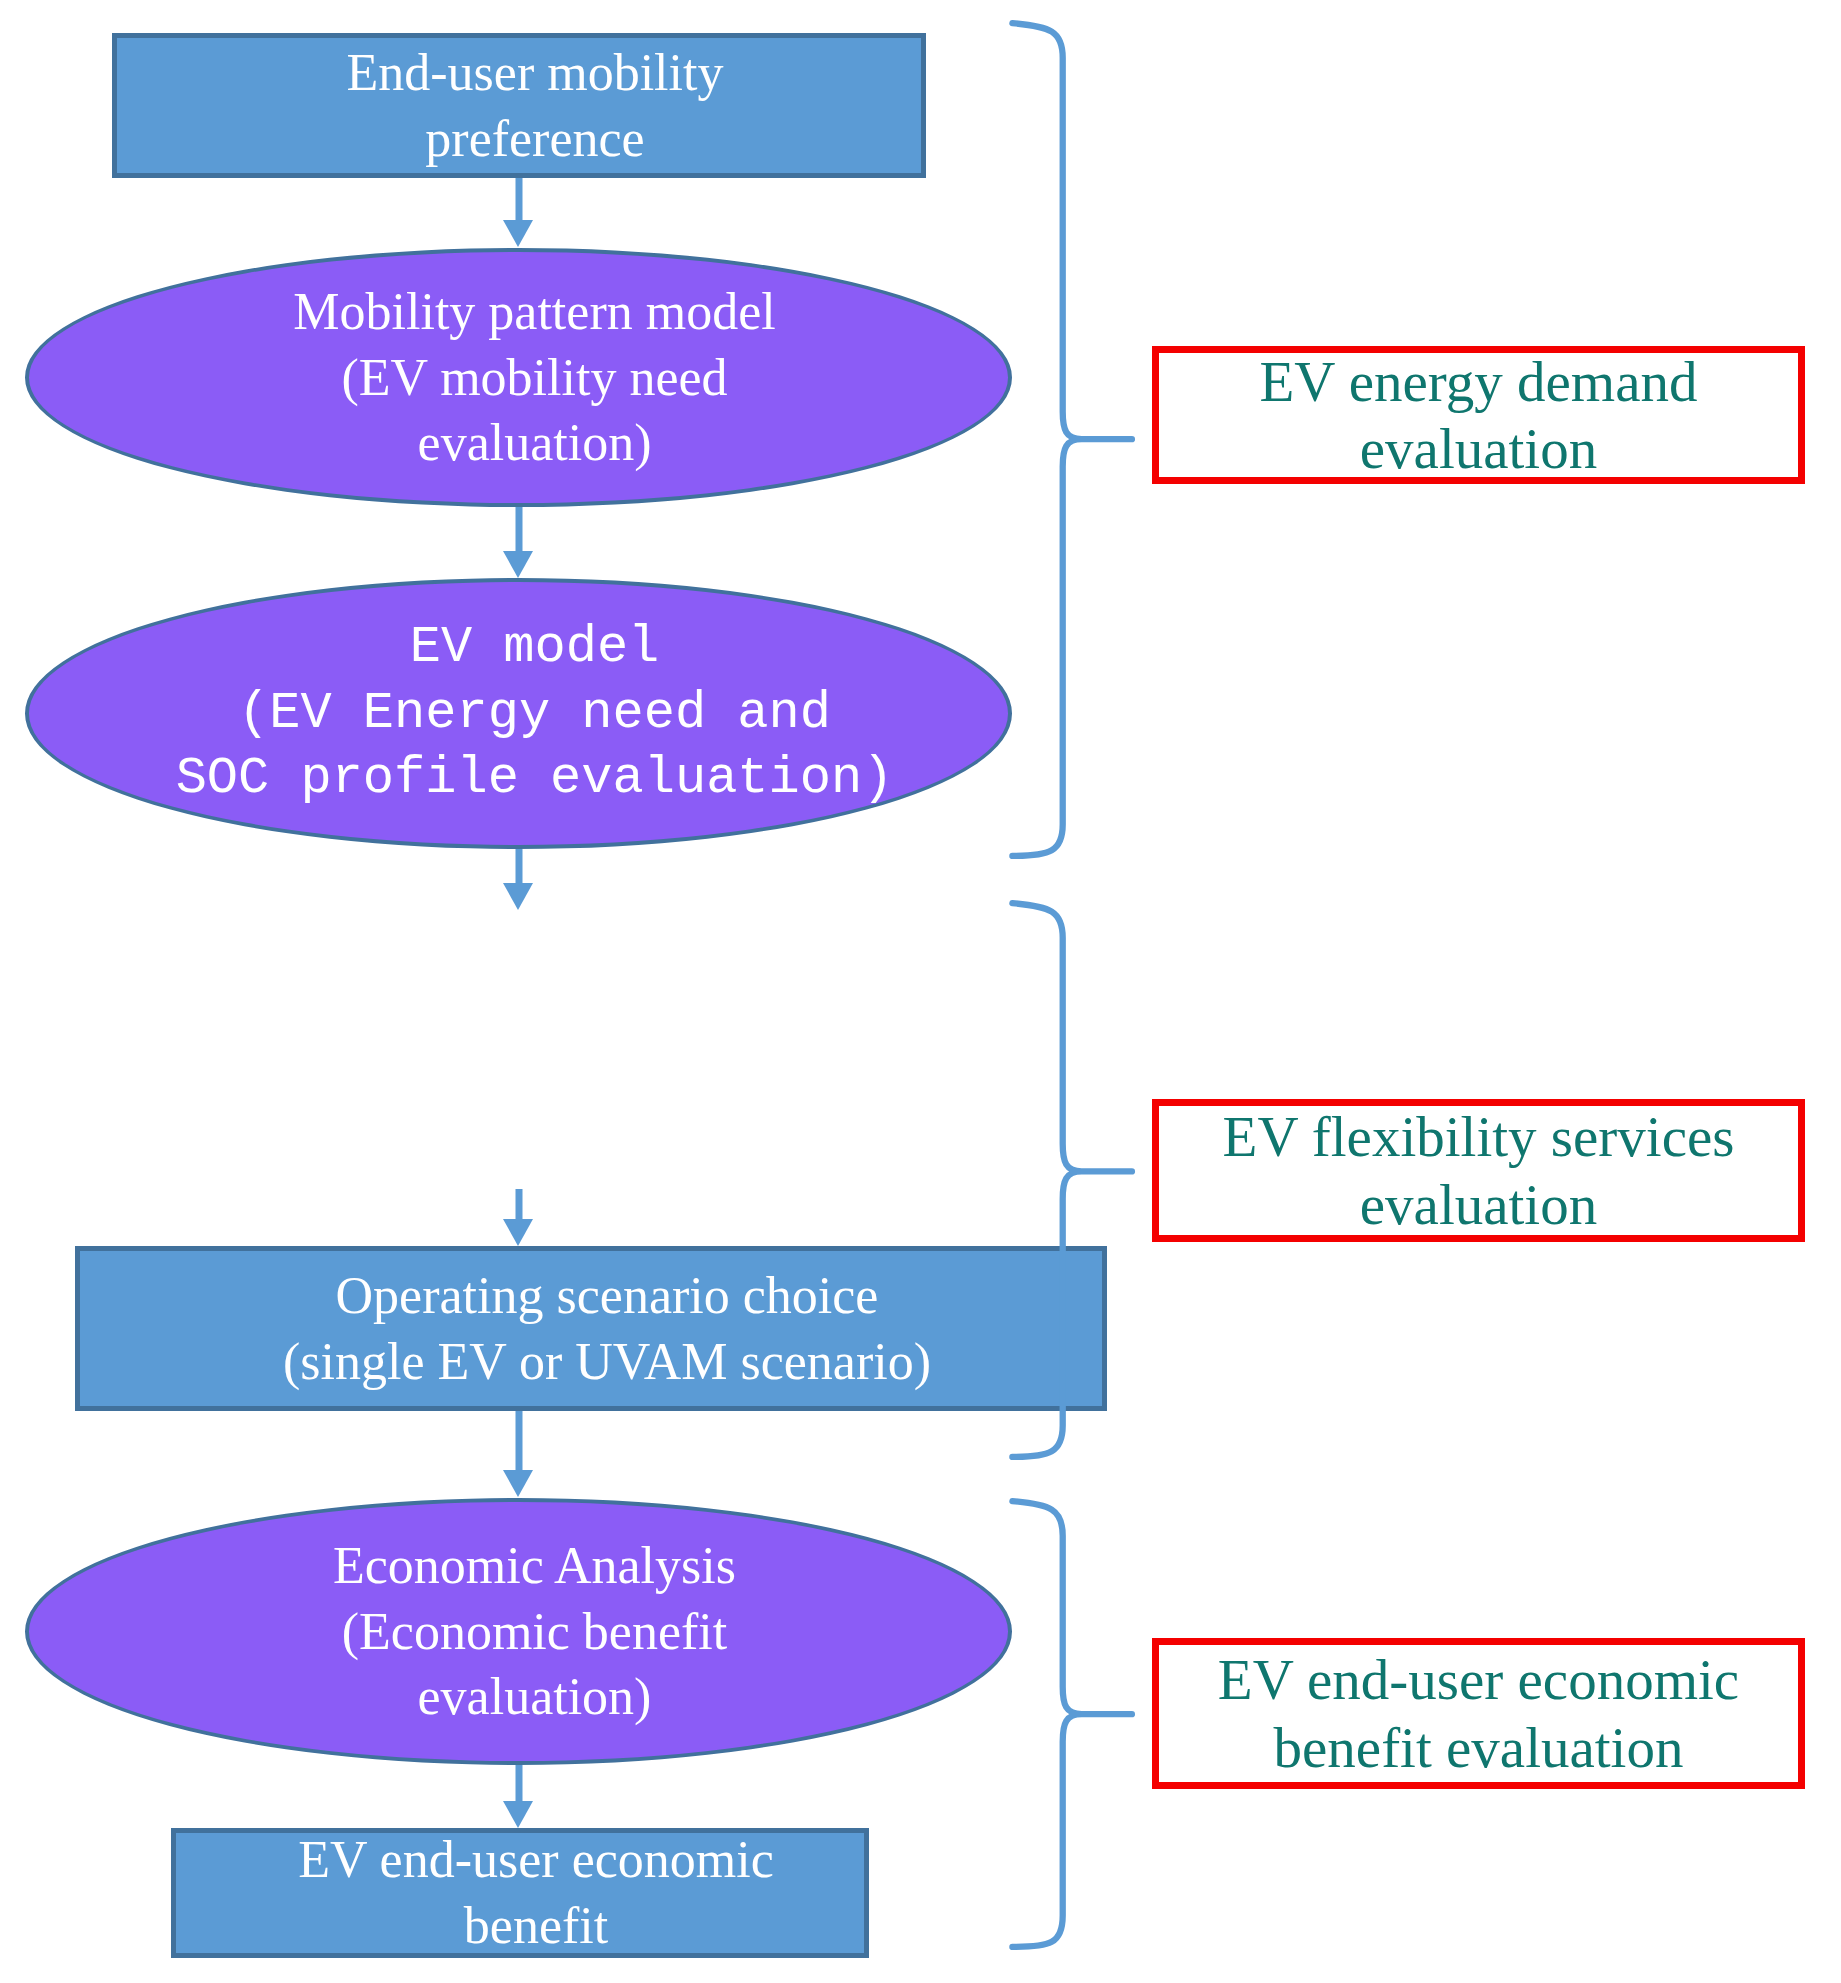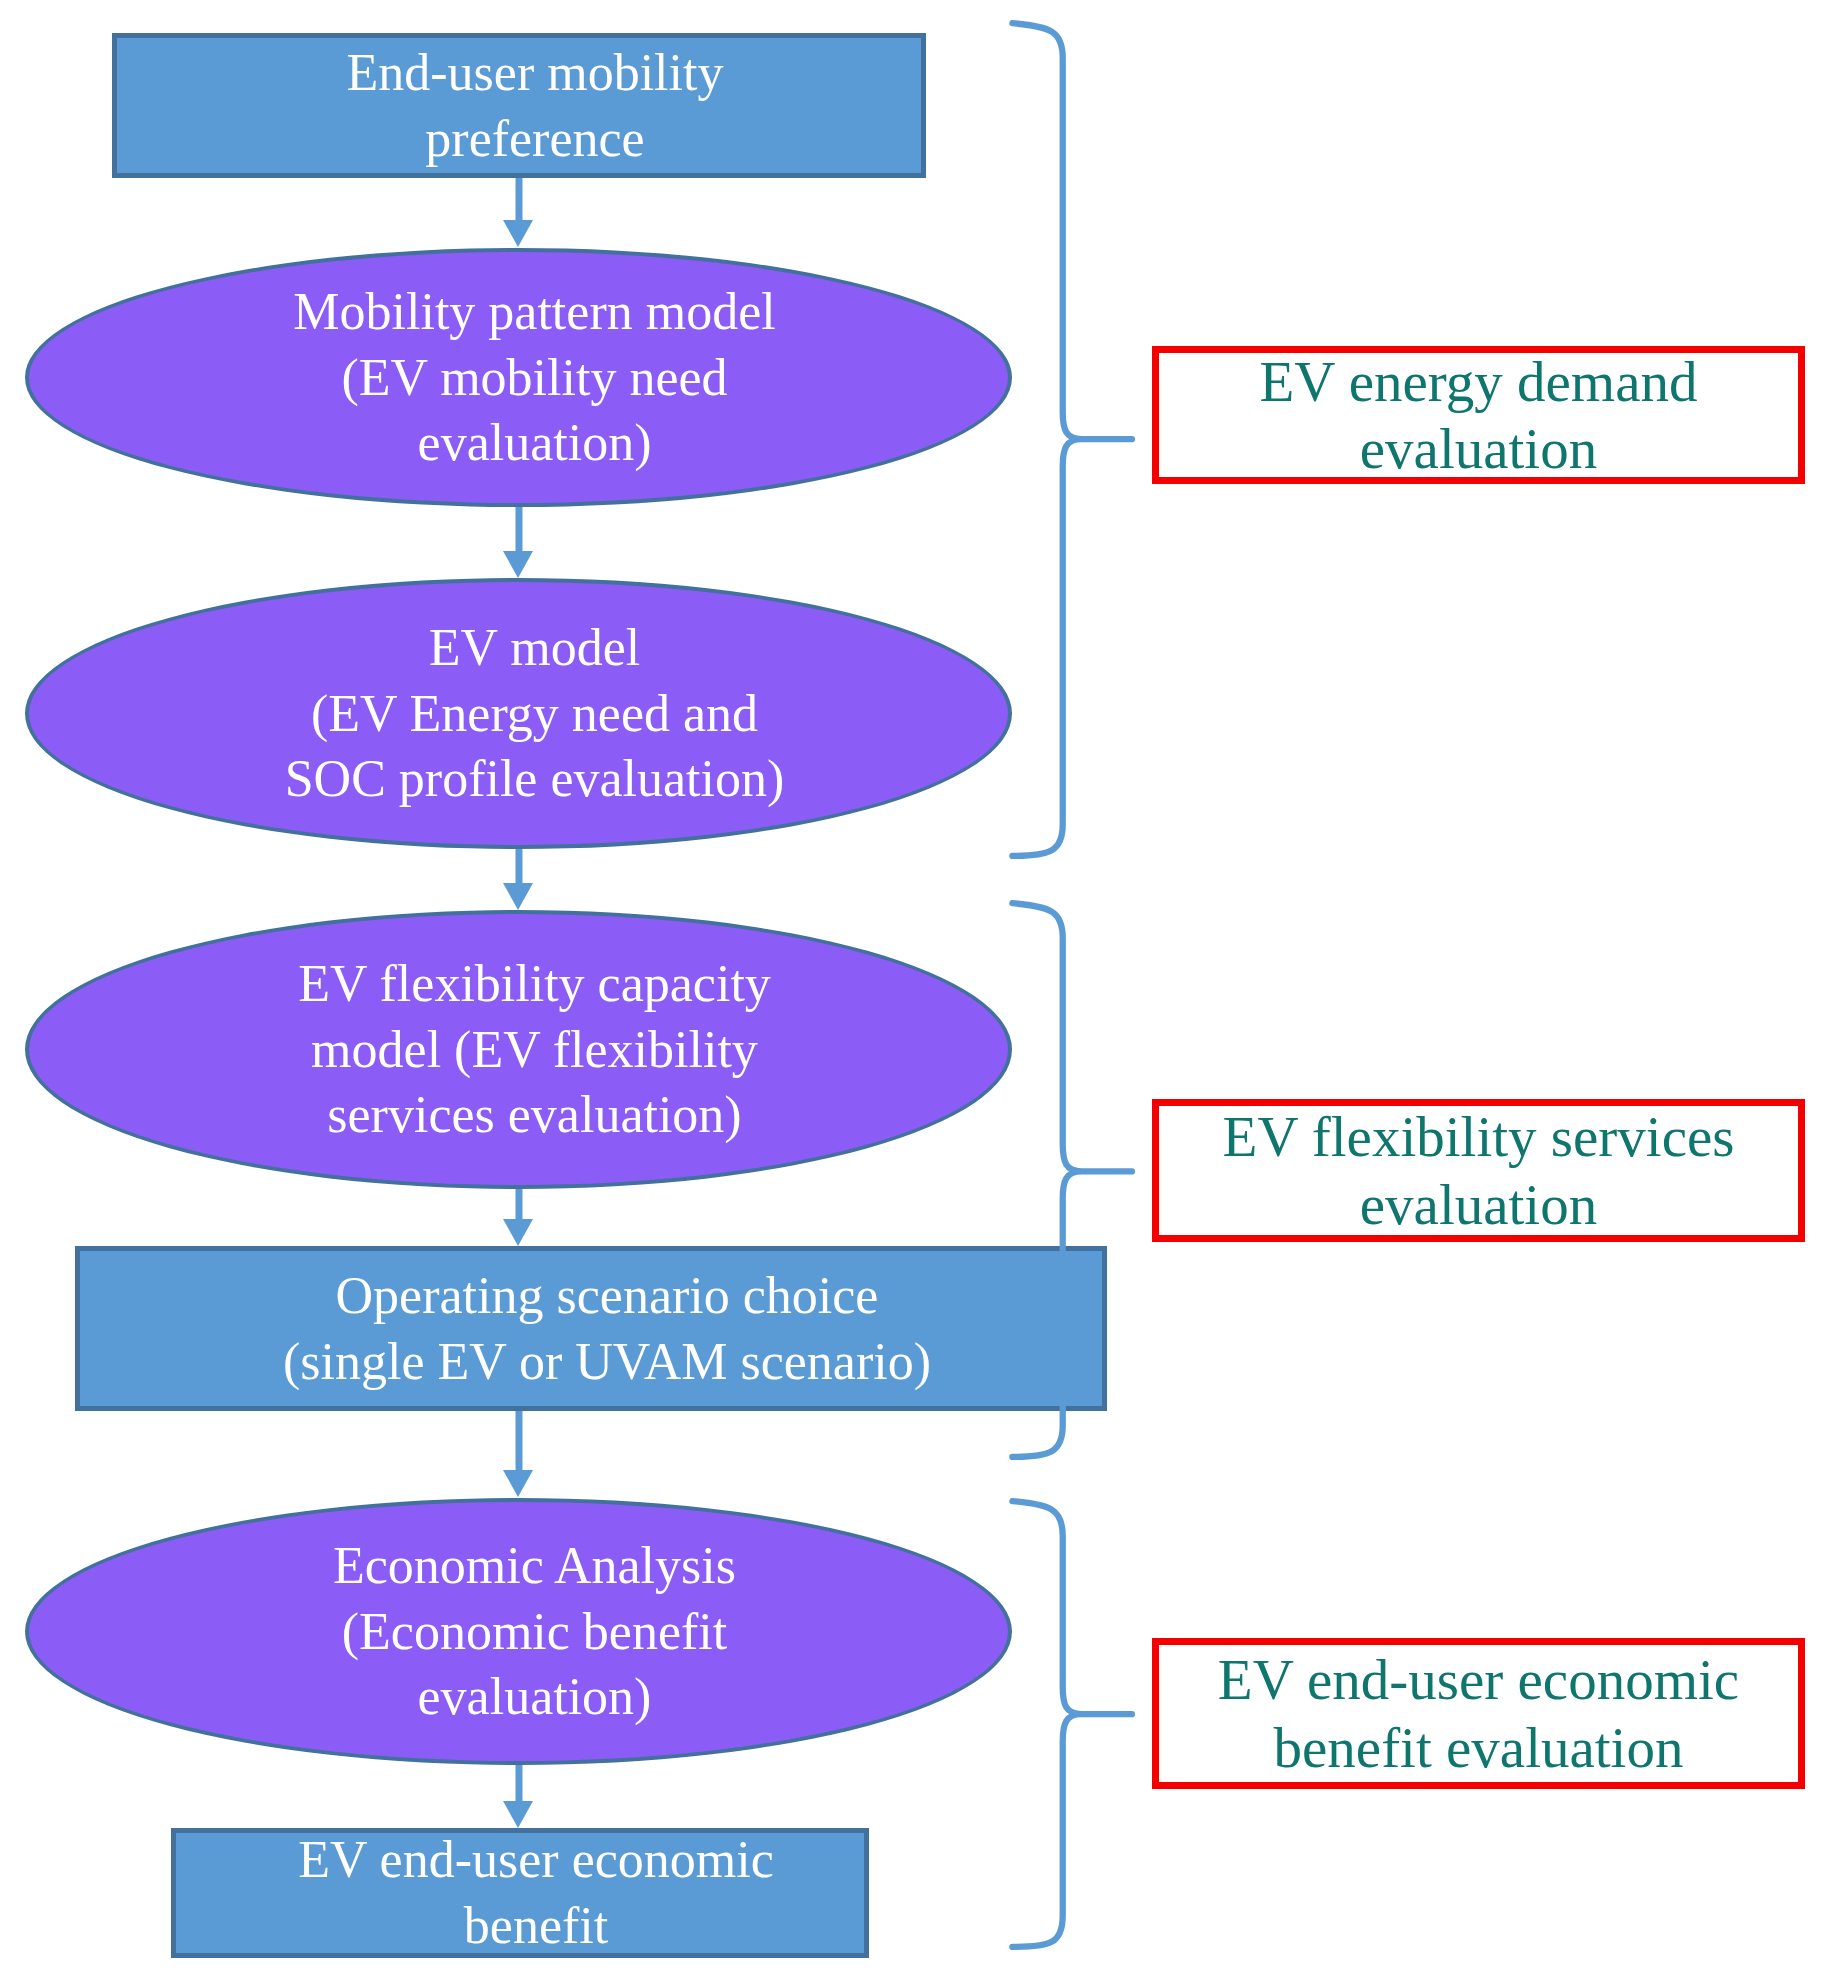--- a/index.html
+++ b/index.html
@@ -73,21 +73,21 @@
     text-align: center;
     color: #0f766e;
     font-size: 57px;
     line-height: 1.18;
     white-space: pre-line;
     box-sizing: border-box;
   }
   
   .s0 { left: 112px;  top: 33px;   width: 814px; height: 145px; }
   .s1 { left: 25px;   top: 248px;  width: 987px; height: 259px; }
-  .s2 { left: 25px;   top: 578px;  width: 987px; height: 271px; }
+  .s2 { left: 25px;   top: 578px;  width: 987px; height: 271px; font-family: Liberation Mono, monospace; }
   .s3 { left: 25px;   top: 910px; width: 987px; height: 279px; }
   .s4 { left: 75px;   top: 1246px; width: 1032px; height: 165px; }
   .s5 { left: 25px;   top: 1498px; width: 987px; height: 267px; }
   .s6 { left: 171px;  top: 1828px; width: 698px;  height: 130px; }
   .a0 { left: 503px; top: 178px;  height: 69px;  }
   .a1 { left: 503px; top: 507px;  height: 71px;  }
   .a2 { left: 503px; top: 849px; height: 61px;  }
   .a3 { left: 503px; top: 1189px; height: 57px;  }
   .a4 { left: 503px; top: 1411px; height: 86px; }
   .a5 { left: 503px; top: 1765px; height: 63px;  }
@@ -122,23 +122,20 @@
 
   <div class="shape ellipse s2">EV model
 (EV Energy need and
 SOC profile evaluation)</div>
 
   <div class="arrow a2">
     <div class="stem"></div>
     <div class="head"></div>
   </div>
 
-  <div class="shape ellipse s3">EV flexibility capacity
-model (EV flexibility
-services evaluation)</div>
 
   <div class="arrow a3">
     <div class="stem"></div>
     <div class="head"></div>
   </div>
 
   <div class="shape rect s4">Operating scenario choice
 (single EV or UVAM scenario)</div>
 
   <div class="arrow a4">

